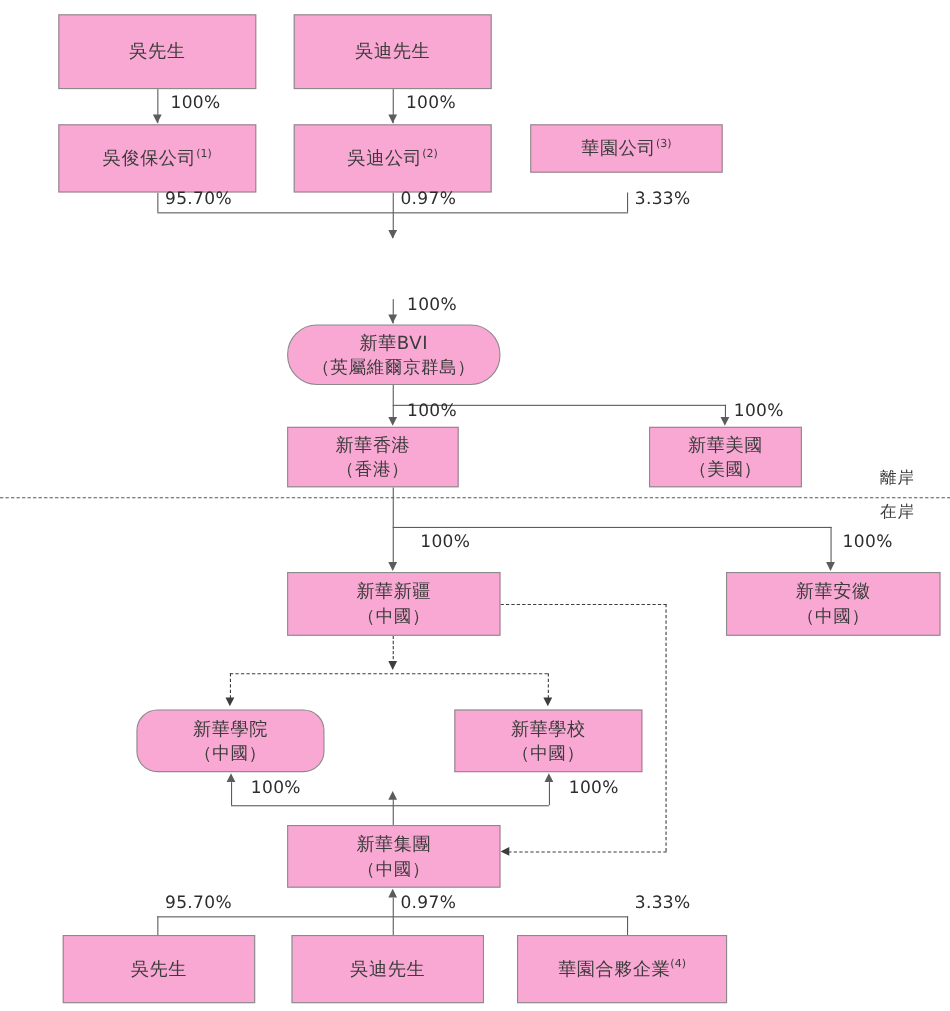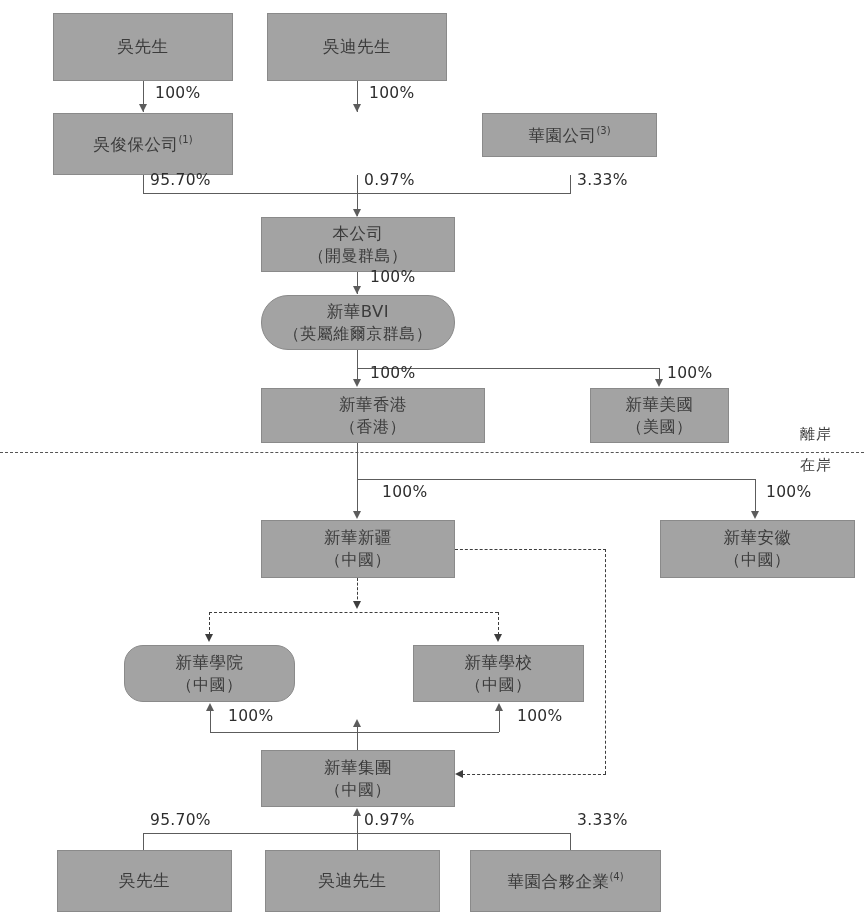--- a/index.html
+++ b/index.html
@@ -11,21 +11,21 @@
     position:relative;
     width:864px;
     height:919px;
     background:#ffffff;
     overflow:hidden;
   }
   .node{
     position:absolute;
     box-sizing:border-box;
     border:1px solid #8a8a8a;
-    background:#a3a3a3;
+    background:#f9a8d4;
     display:flex;
     flex-direction:column;
     align-items:center;
     justify-content:center;
     color:#3b3b3b;
     font-size:16.5px;
     line-height:1.35;
     text-align:center;
     letter-spacing:0.5px;
     z-index:3;
@@ -88,61 +88,60 @@
   <div class="pct" style="left:155px;top:84px;">100%</div>
 
   <div class="v" style="left:357px;top:81px;height:31px;"></div>
   <div class="ar down" style="left:352.5px;top:104px;"></div>
   <div class="pct" style="left:369px;top:84px;">100%</div>
 
   <div class="node" style="left:53px;top:113px;width:180px;height:62px;">
     <span class="ln"><span>吳俊保公司</span><span class="sup">(1)</span></span>
   </div>
 
+  <div class="node" style="left:267px;top:113px;width:180px;height:62px;">
+    <span class="ln"><span>吳迪公司</span><span class="sup">(2)</span></span>
+  </div>
 
   <div class="node" style="left:482px;top:113px;width:175px;height:44px;">
     <span class="ln"><span>華園公司</span><span class="sup">(3)</span></span>
   </div>
 
   <div class="v" style="left:143px;top:175px;height:18px;"></div>
   <div class="v" style="left:357px;top:175px;height:18px;"></div>
   <div class="v" style="left:570px;top:175px;height:18px;"></div>
   <div class="h" style="left:143px;top:193px;width:428px;"></div>
   <div class="v" style="left:357px;top:193px;height:23px;"></div>
   <div class="ar down" style="left:352.5px;top:209px;"></div>
 
   <div class="pct" style="left:150px;top:171px;">95.70%</div>
   <div class="pct" style="left:364px;top:171px;">0.97%</div>
   <div class="pct" style="left:577px;top:171px;">3.33%</div>
 
-  <div class="node" style="left:261px;top:217px;width:194px;height:55px;">
-    <span class="ln">本公司</span>
-    <span class="ln sub">（開曼群島）</span>
-  </div>
 
   <div class="v" style="left:357px;top:272px;height:22px;"></div>
   <div class="ar down" style="left:352.5px;top:286px;"></div>
   <div class="pct" style="left:370px;top:268px;">100%</div>
 
   <div class="node" style="left:261px;top:295px;width:194px;height:55px;border-radius:27px;">
     <span class="ln">新華BVI</span>
     <span class="ln sub">（英屬維爾京群島）</span>
   </div>
 
   <div class="v" style="left:357px;top:350px;height:18px;"></div>
   <div class="h" style="left:357px;top:368px;width:303px;"></div>
   <div class="v" style="left:357px;top:368px;height:14px;"></div>
   <div class="ar down" style="left:352.5px;top:379px;"></div>
   <div class="v" style="left:659px;top:368px;height:14px;"></div>
   <div class="ar down" style="left:654.5px;top:379px;"></div>
 
   <div class="pct" style="left:370px;top:364px;">100%</div>
   <div class="pct" style="left:667px;top:364px;">100%</div>
 
-  <div class="node" style="left:261px;top:388px;width:224px;height:55px;">
+  <div class="node" style="left:261px;top:388px;width:156px;height:55px;">
     <span class="ln">新華香港</span>
     <span class="ln sub">（香港）</span>
   </div>
 
   <div class="node" style="left:590px;top:388px;width:139px;height:55px;">
     <span class="ln">新華美國</span>
     <span class="ln sub">（美國）</span>
   </div>
 
   <div class="divider" style="top:452px;"></div>

